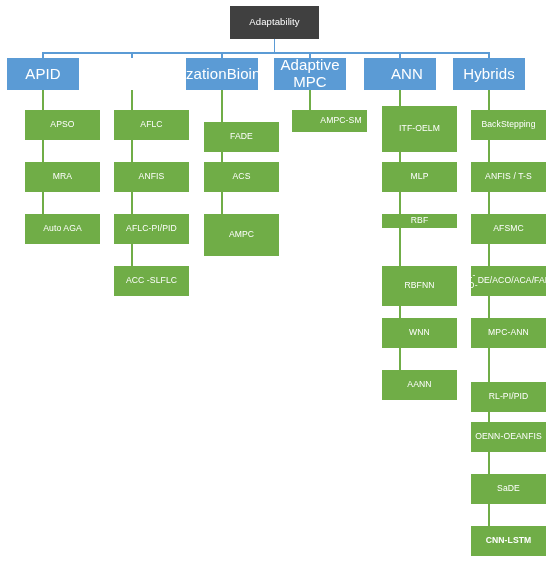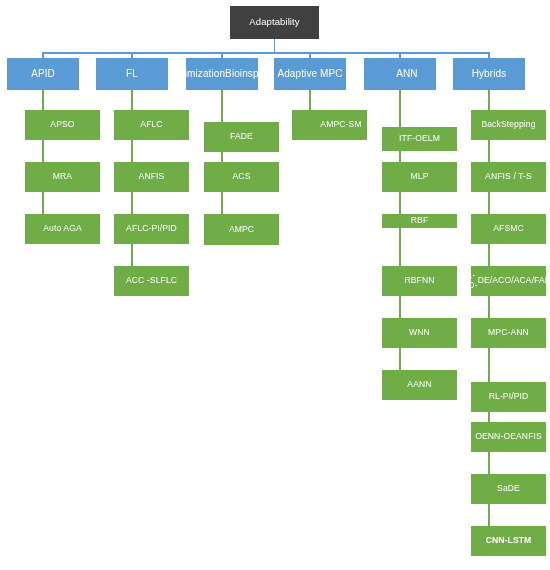--- a/index.html
+++ b/index.html
@@ -23,21 +23,21 @@
     letter-spacing:.1px;
     padding:1px 2px;
     overflow:hidden;
   }
   .root{
     background:#404040;
     font-size:9.5px;
   }
   .cat{
     background:#5b9bd5;
-    font-size:10px;
+    font-size:15px;
   }
   .leaf{
     background:#70ad47;
     font-size:8.6px;
   }
 
   .conn{position:absolute;background:#5b9bd5;}
   .conn-g{position:absolute;background:#70ad47;}
 </style>
 </head>
@@ -50,21 +50,20 @@
     <div class="conn" style="left: 42px; top: 52px; width: 1.5px; height: 6px;"></div>
     <div class="node cat" style="left: 7px; top: 58px; width: 72px; height: 32px;">APID</div>
     <div class="conn-g" style="left: 42px; top: 90px; width: 1.5px; height: 139px;"></div>
     <div class="conn-g" style="left: 43px; top: 124.25px; height: 1.5px;"></div>
     <div class="node leaf" style="left: 25px; top: 110px; width: 75px; height: 30px;">APSO</div>
     <div class="conn-g" style="left: 43px; top: 176.25px; height: 1.5px;"></div>
     <div class="node leaf" style="left: 25px; top: 162px; width: 75px; height: 30px;">MRA</div>
     <div class="conn-g" style="left: 43px; top: 228.25px; height: 1.5px;"></div>
     <div class="node leaf" style="left: 25px; top: 214px; width: 75px; height: 30px;">Auto AGA</div>
     <div class="conn" style="left: 131px; top: 52px; width: 1.5px; height: 6px;"></div>
-    <div class="node cat" style="left: 96px; top: 58px; width: 72px; height: 32px;">FL</div>
     <div class="conn-g" style="left: 131px; top: 90px; width: 1.5px; height: 191px;"></div>
     <div class="conn-g" style="left: 132px; top: 124.25px; height: 1.5px;"></div>
     <div class="node leaf" style="left: 114px; top: 110px; width: 75px; height: 30px;">AFLC</div>
     <div class="conn-g" style="left: 132px; top: 176.25px; height: 1.5px;"></div>
     <div class="node leaf" style="left: 114px; top: 162px; width: 75px; height: 30px;">ANFIS</div>
     <div class="conn-g" style="left: 132px; top: 228.25px; height: 1.5px;"></div>
     <div class="node leaf" style="left: 114px; top: 214px; width: 75px; height: 30px;">AFLC-PI/PID</div>
     <div class="conn-g" style="left: 132px; top: 280.25px; height: 1.5px;"></div>
     <div class="node leaf" style="left: 114px; top: 266px; width: 75px; height: 30px;">ACC -SLFLC</div>
     <div class="conn" style="left: 221px; top: 52px; width: 1.5px; height: 6px;"></div>
@@ -72,37 +71,37 @@
       <span>Optimization</span>
       <br>
       <span>Bioinspired</span>
     </div>
     <div class="conn-g" style="left: 221px; top: 90px; width: 1.5px; height: 139px;"></div>
     <div class="conn-g" style="left: 222px; top: 124.25px; height: 1.5px;"></div>
     <div class="node leaf" style="left: 204px; top: 110px; width: 75px; height: 30px; margin-top: 12px;">FADE</div>
     <div class="conn-g" style="left: 222px; top: 176.25px; height: 1.5px;"></div>
     <div class="node leaf" style="left: 204px; top: 162px; width: 75px; height: 30px;">ACS</div>
     <div class="conn-g" style="left: 222px; top: 228.25px; height: 1.5px;"></div>
-    <div class="node leaf" style="left: 204px; top: 214px; width: 75px; height: 31px;">AMPC</div>
+    <div class="node leaf" style="left: 204px; top: 214px; width: 75px; height: 42px;">AMPC</div>
     <div class="conn" style="left: 309px; top: 52px; width: 1.5px; height: 6px;"></div>
     <div class="node cat" style="left: 274px; top: 58px; width: 72px; height: 32px;">Adaptive MPC</div>
     <div class="conn-g" style="left: 309px; top: 90px; width: 1.5px; height: 35px;"></div>
     <div class="conn-g" style="left: 310px; top: 124.25px; height: 1.5px;"></div>
-    <div class="node leaf" style="left: 292px; top: 110px; width: 75px; height: 30px; padding-left: 25px;">AMPC-SM</div>
+    <div class="node leaf" style="left: 292px; top: 110px; width: 75px; height: 22px; padding-left: 25px;">AMPC-SM</div>
     <div class="conn" style="left: 399px; top: 52px; width: 1.5px; height: 6px;"></div>
     <div class="node cat" style="left: 364px; top: 58px; width: 72px; height: 32px; padding-left: 16px;">ANN</div>
     <div class="conn-g" style="left: 399px; top: 90px; width: 1.5px; height: 295px;"></div>
     <div class="conn-g" style="left: 400px; top: 124.25px; height: 1.5px;"></div>
-    <div class="node leaf" style="left: 382px; top: 127px; width: 75px; height: 24px;">ITF-OELM</div>
+    <div class="node leaf" style="left: 382px; top: 106px; width: 75px; height: 46px;">ITF-OELM</div>
     <div class="conn-g" style="left: 400px; top: 176.25px; height: 1.5px;"></div>
     <div class="node leaf" style="left: 382px; top: 162px; width: 75px; height: 30px;">MLP</div>
     <div class="conn-g" style="left: 400px; top: 228.25px; height: 1.5px;"></div>
     <div class="node leaf" style="left: 382px; top: 214px; width: 75px; height: 14px;">RBF</div>
     <div class="conn-g" style="left: 400px; top: 280.25px; height: 1.5px;"></div>
-    <div class="node leaf" style="left: 382px; top: 266px; width: 75px; height: 30px;">RBFNN</div>
+    <div class="node leaf" style="left: 382px; top: 266px; width: 75px; height: 40px;">RBFNN</div>
     <div class="conn-g" style="left: 400px; top: 332.25px; height: 1.5px;"></div>
     <div class="node leaf" style="left: 382px; top: 318px; width: 75px; height: 30px;">WNN</div>
     <div class="conn-g" style="left: 400px; top: 384.25px; height: 1.5px;"></div>
     <div class="node leaf" style="left: 382px; top: 370px; width: 75px; height: 30px;">AANN</div>
     <div class="conn" style="left: 488px; top: 52px; width: 1.5px; height: 6px;"></div>
     <div class="node cat" style="left: 453px; top: 58px; width: 72px; height: 32px;">Hybrids</div>
     <div class="conn-g" style="left: 488px; top: 90px; width: 1.5px; height: 451px;"></div>
     <div class="conn-g" style="left: 489px; top: 124.25px; height: 1.5px;"></div>
     <div class="node leaf" style="left: 471px; top: 110px; width: 75px; height: 30px;">BackStepping</div>
     <div class="conn-g" style="left: 489px; top: 176.25px; height: 1.5px;"></div>

